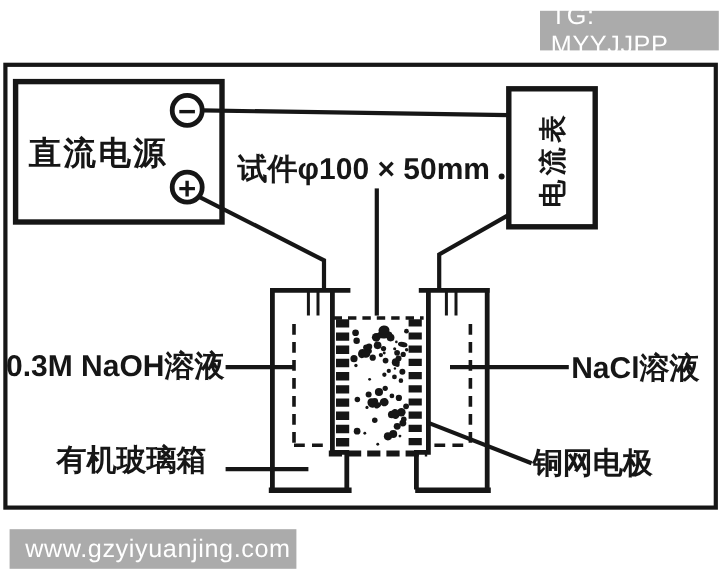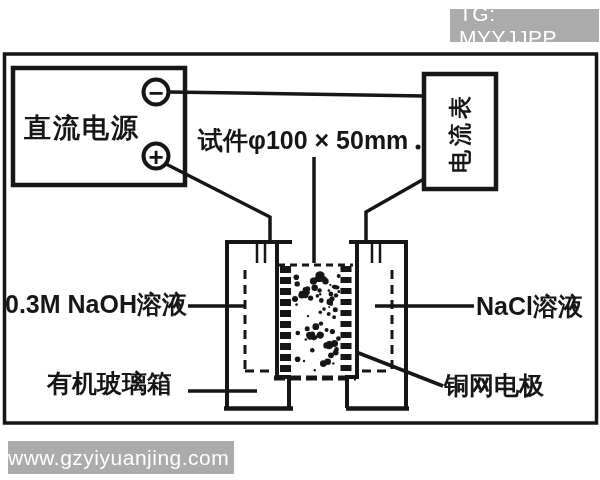--- a/index.html
+++ b/index.html
@@ -19,21 +19,21 @@
   .watermark{
     position:absolute;
     background:var(--wm-bg);
     color:var(--wm-text);
     font-size:21px;
     font-weight:400;
     display:flex;align-items:center;
     letter-spacing:0.5px;
   }
   #wm-top{left:450px;top:9px;width:140px;height:33px;padding-left:9px;align-items:center;}
-  #wm-bottom{left:8px;top:441px;width:226px;height:33px;}
+  #wm-bottom{left:8px;top:441px;width:226px;height:33px;padding-left:13px;}
   svg text{
     font-family:"Liberation Sans", sans-serif;
     fill:var(--ink);
     font-weight:bold;
   }
   .lbl{font-size:25px;}
   .lbl-power{font-size:27px;letter-spacing:2px;}
   .lbl-ammeter{font-size:23px;letter-spacing:4px;}
   .stroke{stroke:var(--ink);fill:none;}
 </style>

